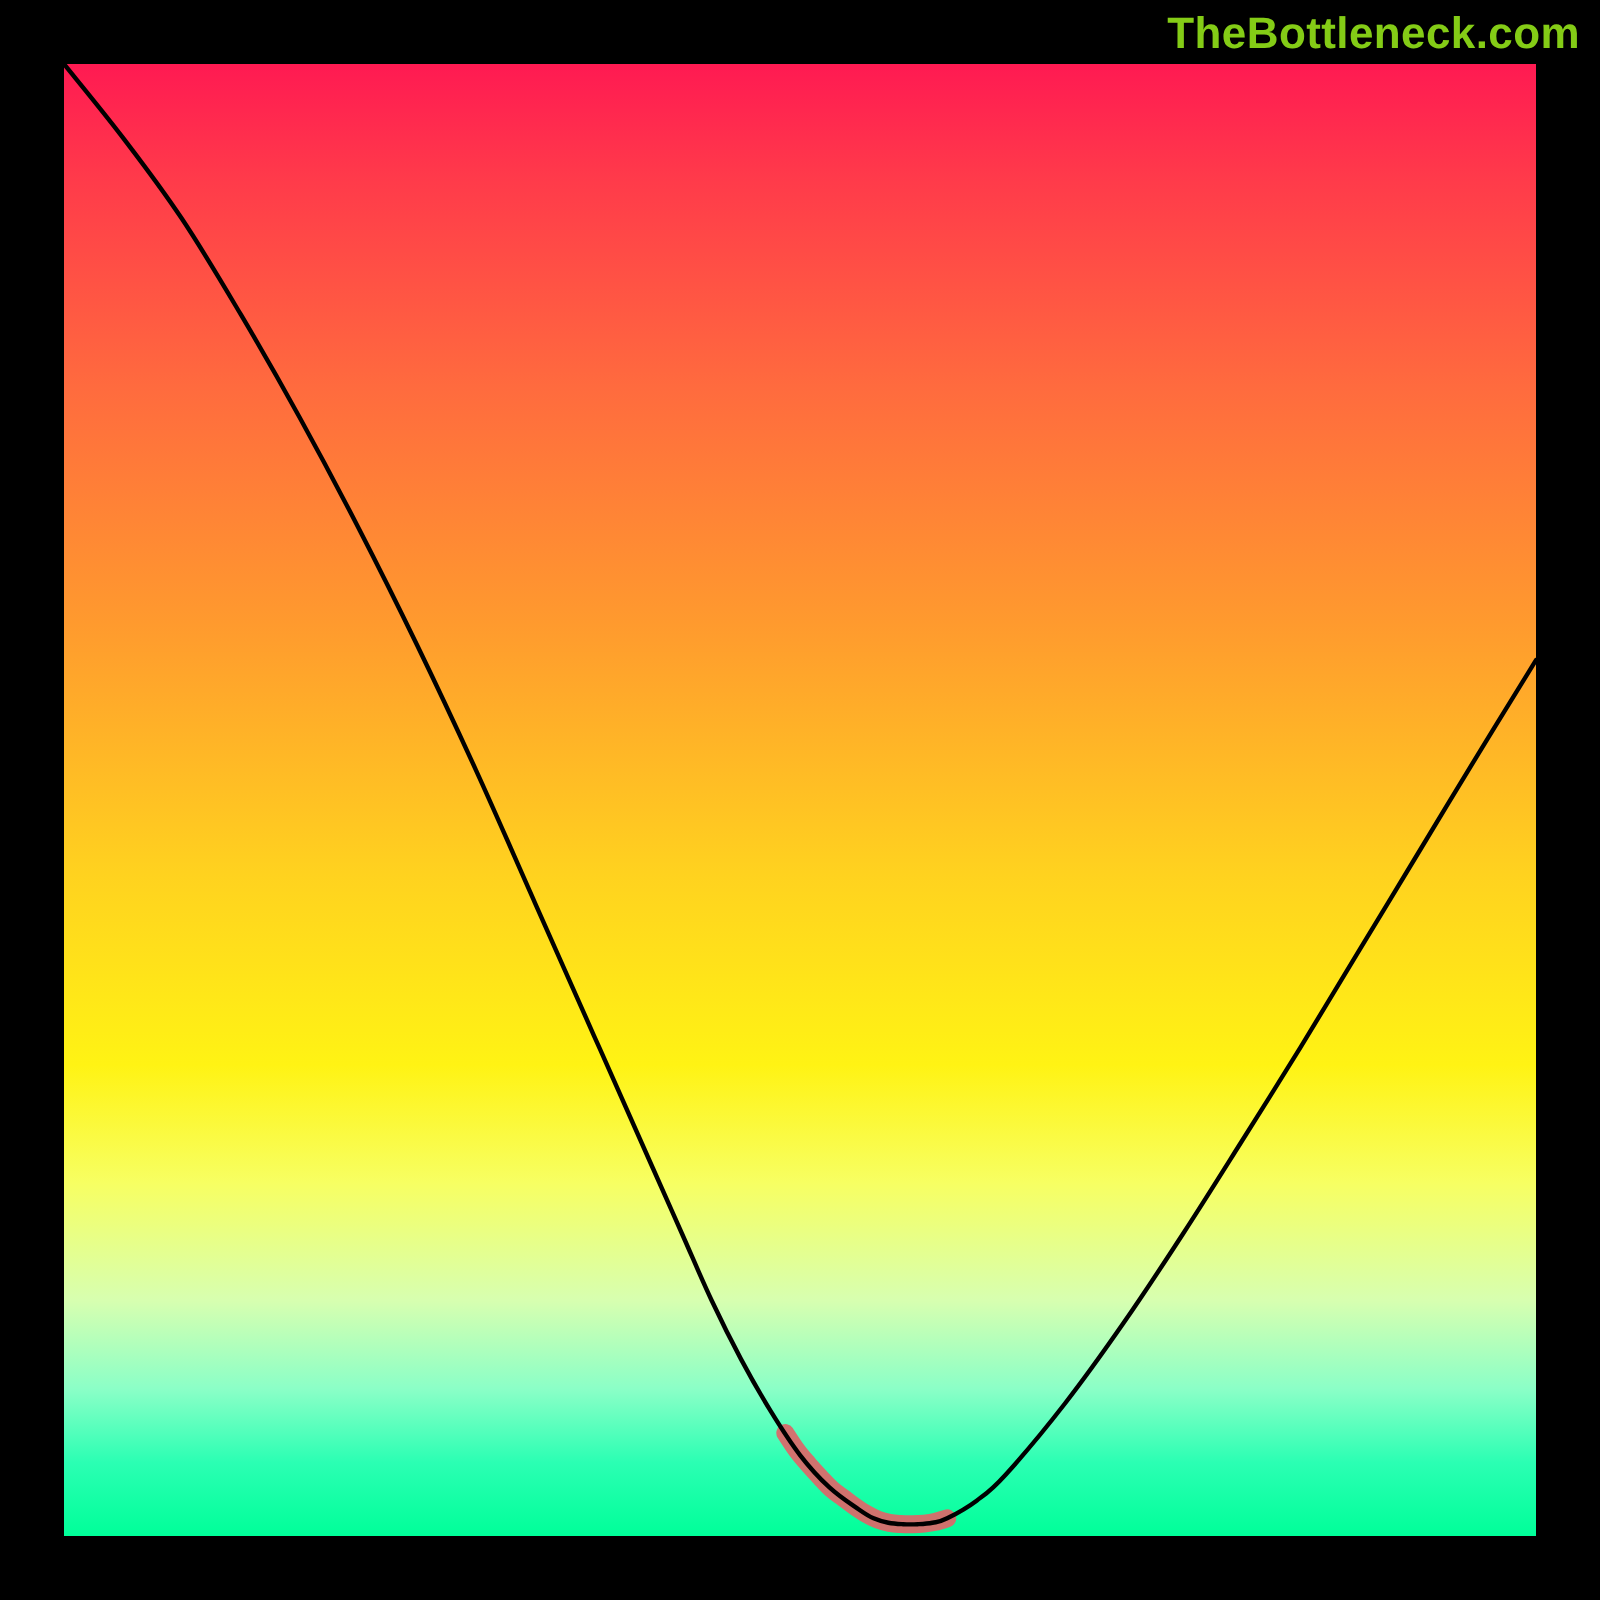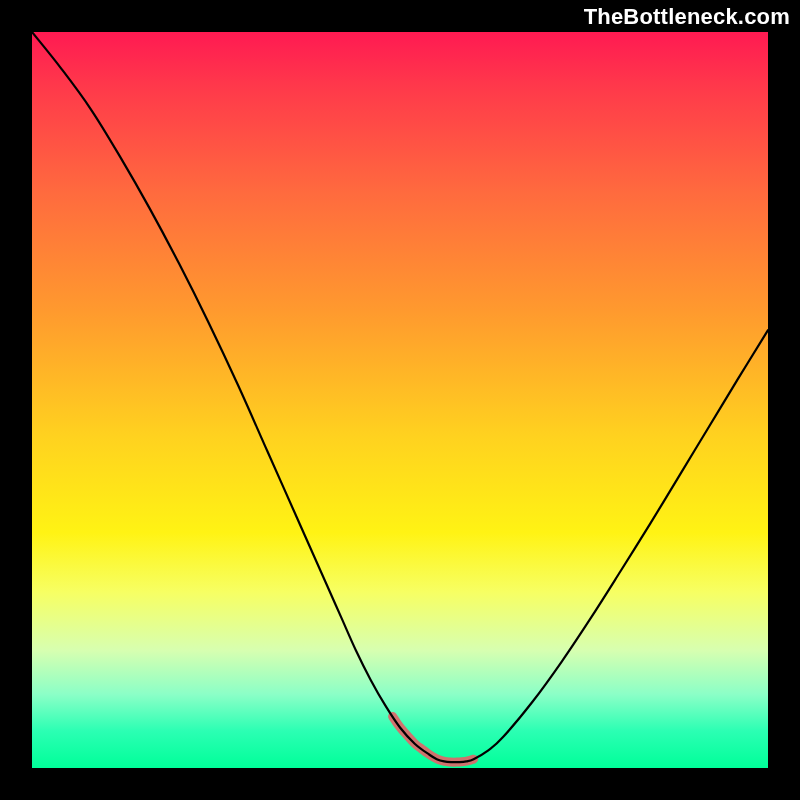--- a/index.html
+++ b/index.html
@@ -10,21 +10,21 @@
     height: 800px;
     background: #000;
   }
   .watermark {
     position: absolute;
     top: 4px;
     right: 10px;
     font-family: Arial, Helvetica, sans-serif;
     font-size: 22px;
     font-weight: 600;
-    color: #ffffff;
+    color: #84cc16;
     letter-spacing: 0.2px;
     user-select: none;
   }
   .plot {
     position: absolute;
     left: 32px;
     top: 32px;
     width: 736px;
     height: 736px;
     overflow: hidden;

